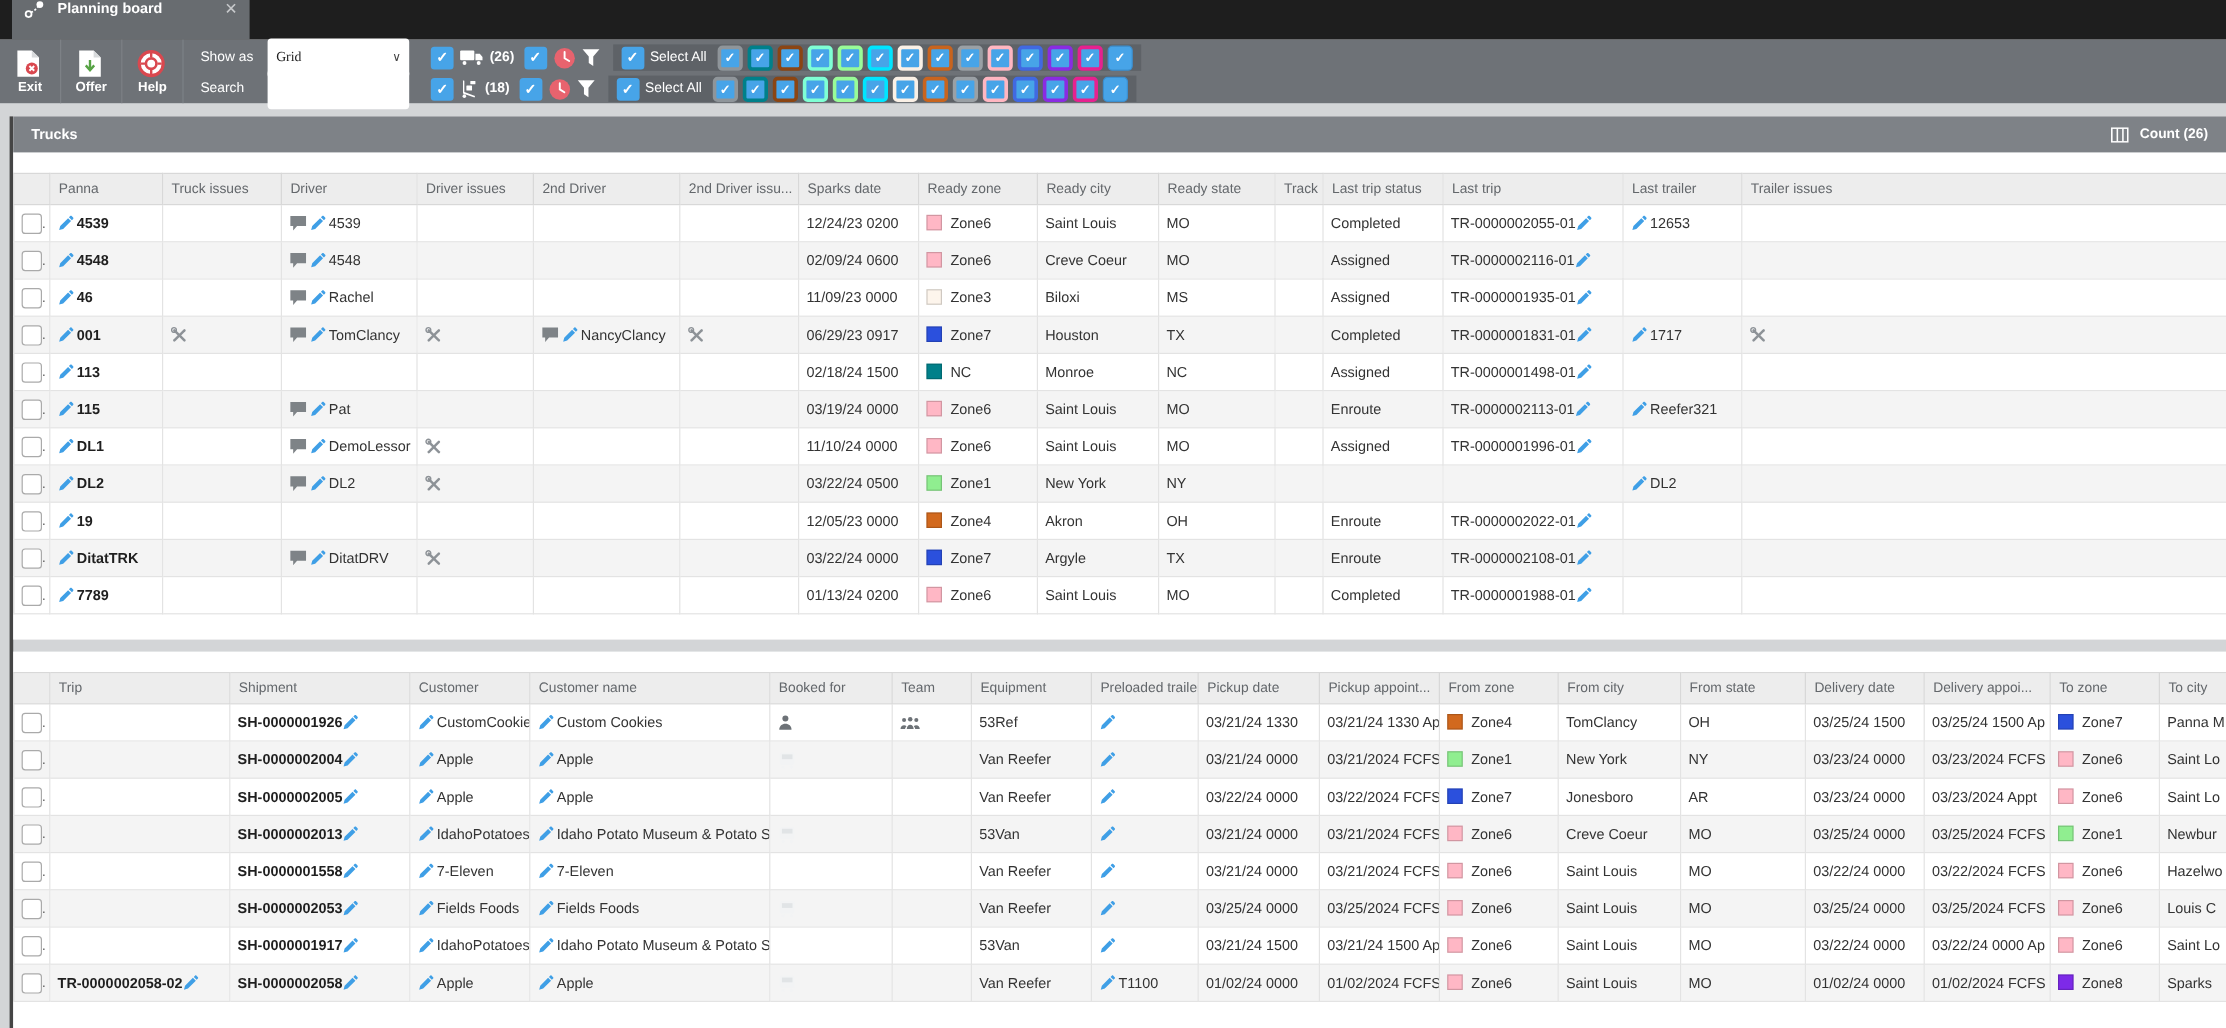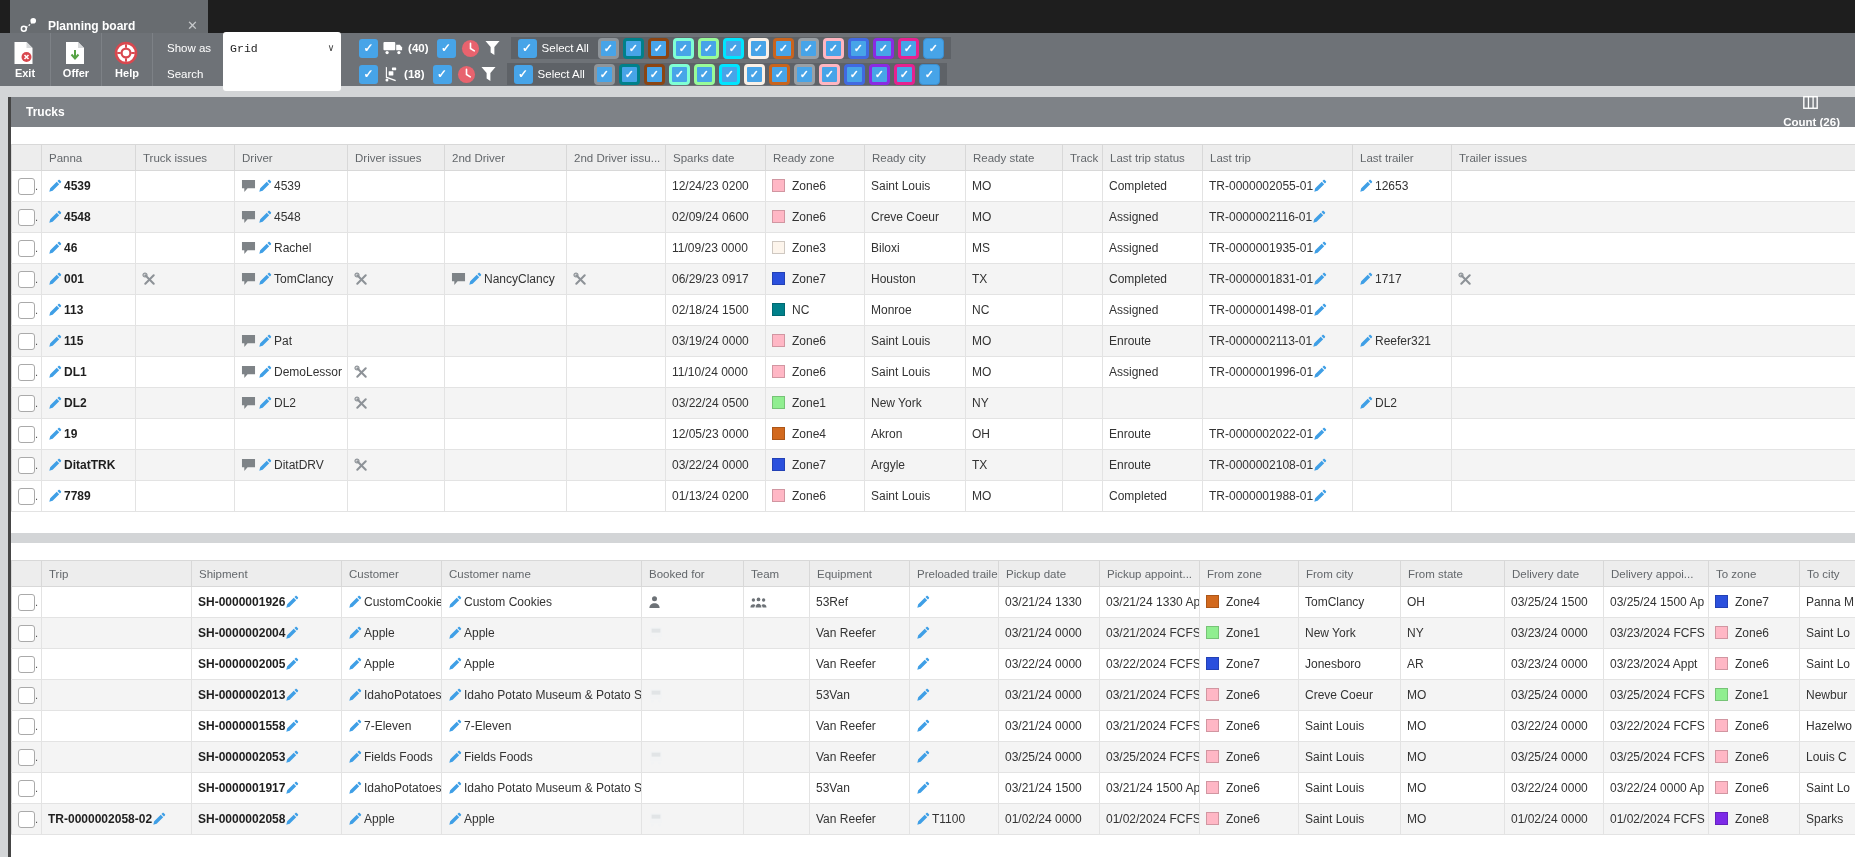--- a/index.html
+++ b/index.html
@@ -2,54 +2,54 @@
 <html><head>
 <meta charset="utf-8">
 <style>
   * { margin:0; padding:0; box-sizing:border-box; }
   html,body { width:1855px; height:857px; overflow:hidden; }
   body { position:relative; background:#d3d5d7; font-family:"Liberation Sans",sans-serif; }
 
   
   #tabstrip { position:absolute; top:0; left:0; width:100%; height:33px; background:#1e1e1e; }
   .tab { position:absolute; left:10px; top:0; width:198px; height:33px; background:#686c70;
-         display:flex; align-items:flex-end; gap:8px; padding:0 10px; }
+         display:flex; align-items:flex-start; gap:8px; padding:0 10px; }
   .tab-title { color:#fff; font-weight:bold; font-size:12px; white-space:nowrap; }
   .tab-close { margin-left:auto; color:#c7c9cb; font-size:13px; cursor:pointer; }
 
   
   #toolbar { position:absolute; top:33px; left:0; width:100%; height:53px; background:#6e7277;
              display:flex; align-items:stretch; }
   .tbtn { width:51px; display:flex; flex-direction:column; align-items:center; justify-content:center;
           gap:2px; color:#fff; font-weight:bold; font-size:11px; border-right:1px solid #7d8186; cursor:pointer; }
   .form-block { display:grid; grid-template-columns:auto 118px; grid-auto-rows:22px; gap:4px 12px;
                 align-items:center; padding:4px 0 0 14px; color:#fff; font-size:11.5px; }
   .sel, .searchbox { height:33px; background:#fff; border:none; border-radius:3px; font-size:11.5px;
-                     color:#222; padding:0 7px; font-family:Liberation Mono, monospace; width:118px; }
+                     color:#222; padding:0 7px; font-family:Liberation Serif, serif; width:118px; }
   .sel { display:flex; align-items:center; justify-content:space-between; cursor:pointer; }
   .sel .chev { color:#444; font-size:10px; }
   .filters { display:flex; flex-direction:column; gap:4px; padding:4px 0 0 18px; }
   .frow { display:flex; align-items:center; gap:5px; height:22px; }
   .cbx { width:19px; height:19px; background:#47a4e8; border-radius:3px; color:#fff; font-size:12px;
          display:flex; align-items:center; justify-content:center; font-weight:bold; cursor:pointer; flex:none; }
   .fcount { color:#fff; font-weight:bold; font-size:11.5px; margin-right:3px; }
   .ficon { display:flex; align-items:center; }
   .fpanel { background:#5e6267; height:22px; display:flex; align-items:center; gap:5px; padding:0 7px; margin-left:6px; }
   .sel-all { color:#fff; font-size:11.5px; margin-right:4px; white-space:nowrap; }
   .swatch { width:21px; height:21px; border-radius:4px; background:#47a4e8; color:#fff; font-weight:bold;
             font-size:11px; display:flex; align-items:center; justify-content:center;
             border:3px solid transparent; cursor:pointer; flex:none; }
 
   
   .section { position:absolute; left:11px; width:1844px; background:#fff; }
   #trucks-section { top:97px; height:436px; }
   #pending-section { top:543px; height:314px; }
   .sec-bar { height:30px; background:#7e8287; color:#fff; display:flex; align-items:center;
              padding:0 15px; font-weight:bold; font-size:12px; }
-  .sec-count { margin-left:auto; display:flex; gap:7px; align-items:center; font-size:11.5px; font-weight:bold;flex-direction:column; }
+  .sec-count { margin-left:auto; display:flex; gap:7px; align-items:center; font-size:11.5px; font-weight:bold; }
   #left-strip { position:absolute; left:8px; top:97px; width:3px; height:760px; background:#454545; }
 
   table { border-collapse:collapse; table-layout:fixed; width:1844px; margin-top:17px; }
   th { height:26px; background:#ededed; border:1px solid #d8d8d8; font-weight:normal; color:#63676b;
        text-align:left; padding:0 7px; font-size:11.5px; overflow:hidden; white-space:nowrap; cursor:pointer; }
   td { height:31px; border-right:1px solid #e3e3e3; border-bottom:1px solid #e3e3e3; background:#fff;
        padding:0 6px; font-size:12px; color:#333; overflow:hidden; white-space:nowrap; vertical-align:middle; }
   td:first-child, th:first-child { border-left:1px solid #d8d8d8; }
   tr.even td { background:#f4f4f4; }
   .bold { font-weight:bold; color:#1f1f1f; }
@@ -127,21 +127,21 @@
     <div class="frow">
       <span class="cbx">✓</span>
       <span class="ficon">
         <svg width="20" height="14" viewBox="0 0 22 15" fill="#fff">
             <rect x="0.5" y="1" width="13" height="9" rx="1"></rect>
             <path d="M14.5 4h4l2.5 3v3h-6.5z"></path>
             <circle cx="4.5" cy="12.5" r="1.8"></circle>
             <circle cx="17.5" cy="12.5" r="1.8"></circle>
           </svg>
       </span>
-      <span class="fcount">(40)</span>
+      <span class="fcount">(26)</span>
       <span class="cbx">✓</span>
       <span class="ficon">
         <svg width="19" height="19" viewBox="0 0 20 20">
             <circle cx="10" cy="10" r="9" fill="#e8636e"></circle>
             <path d="M10 4.5V10l4 2.5" stroke="#fff" stroke-width="1.7" fill="none" stroke-linecap="round"></path>
           </svg>
       </span>
       <span class="ficon">
         <svg width="15" height="16" viewBox="0 0 16 17">
             <path fill="#fff" d="M0.5 1h15L10 7.5V16l-4-2.7V7.5z"></path>

